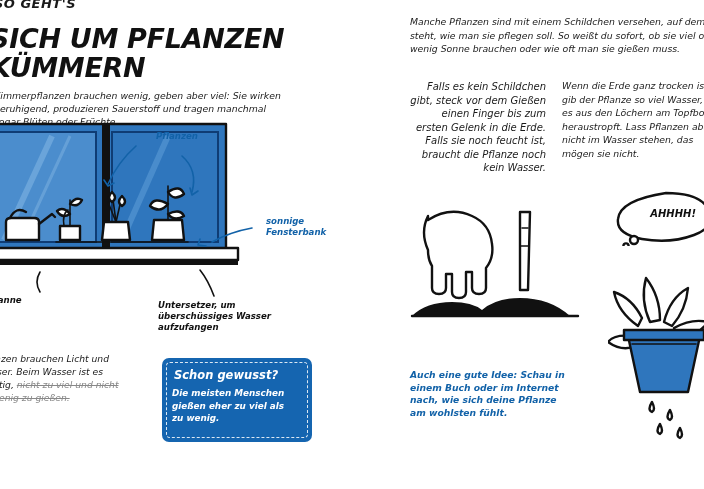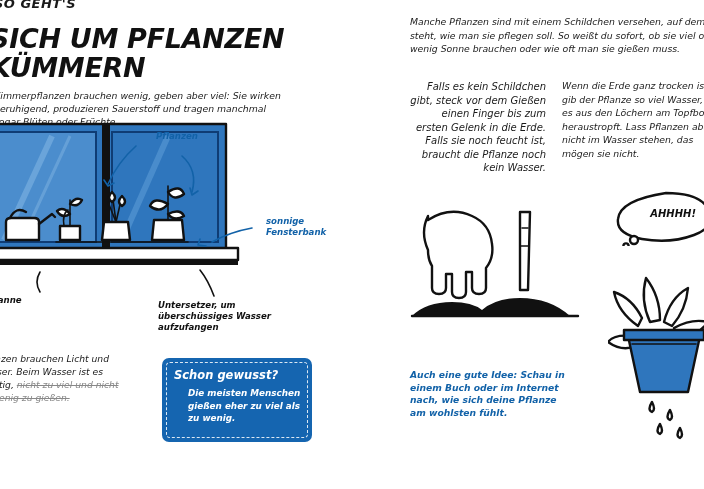--- a/index.html
+++ b/index.html
@@ -131,21 +131,21 @@
     font-size: 11.5px;
     font-weight: bold;
     font-style: italic;
     margin: 2px 0 5px 2px;
   }
   .info-body {
     font-size: 8.8px;
     line-height: 12.5px;
     font-weight: bold;
     font-style: italic;
-    margin-left: 16px;
+    margin-left: 0;
     width: 124px;
   }
 
   
   .right-col {
     position: absolute;
     left: 410px;
     top: 0;
     width: 312px;
     height: 489px;

